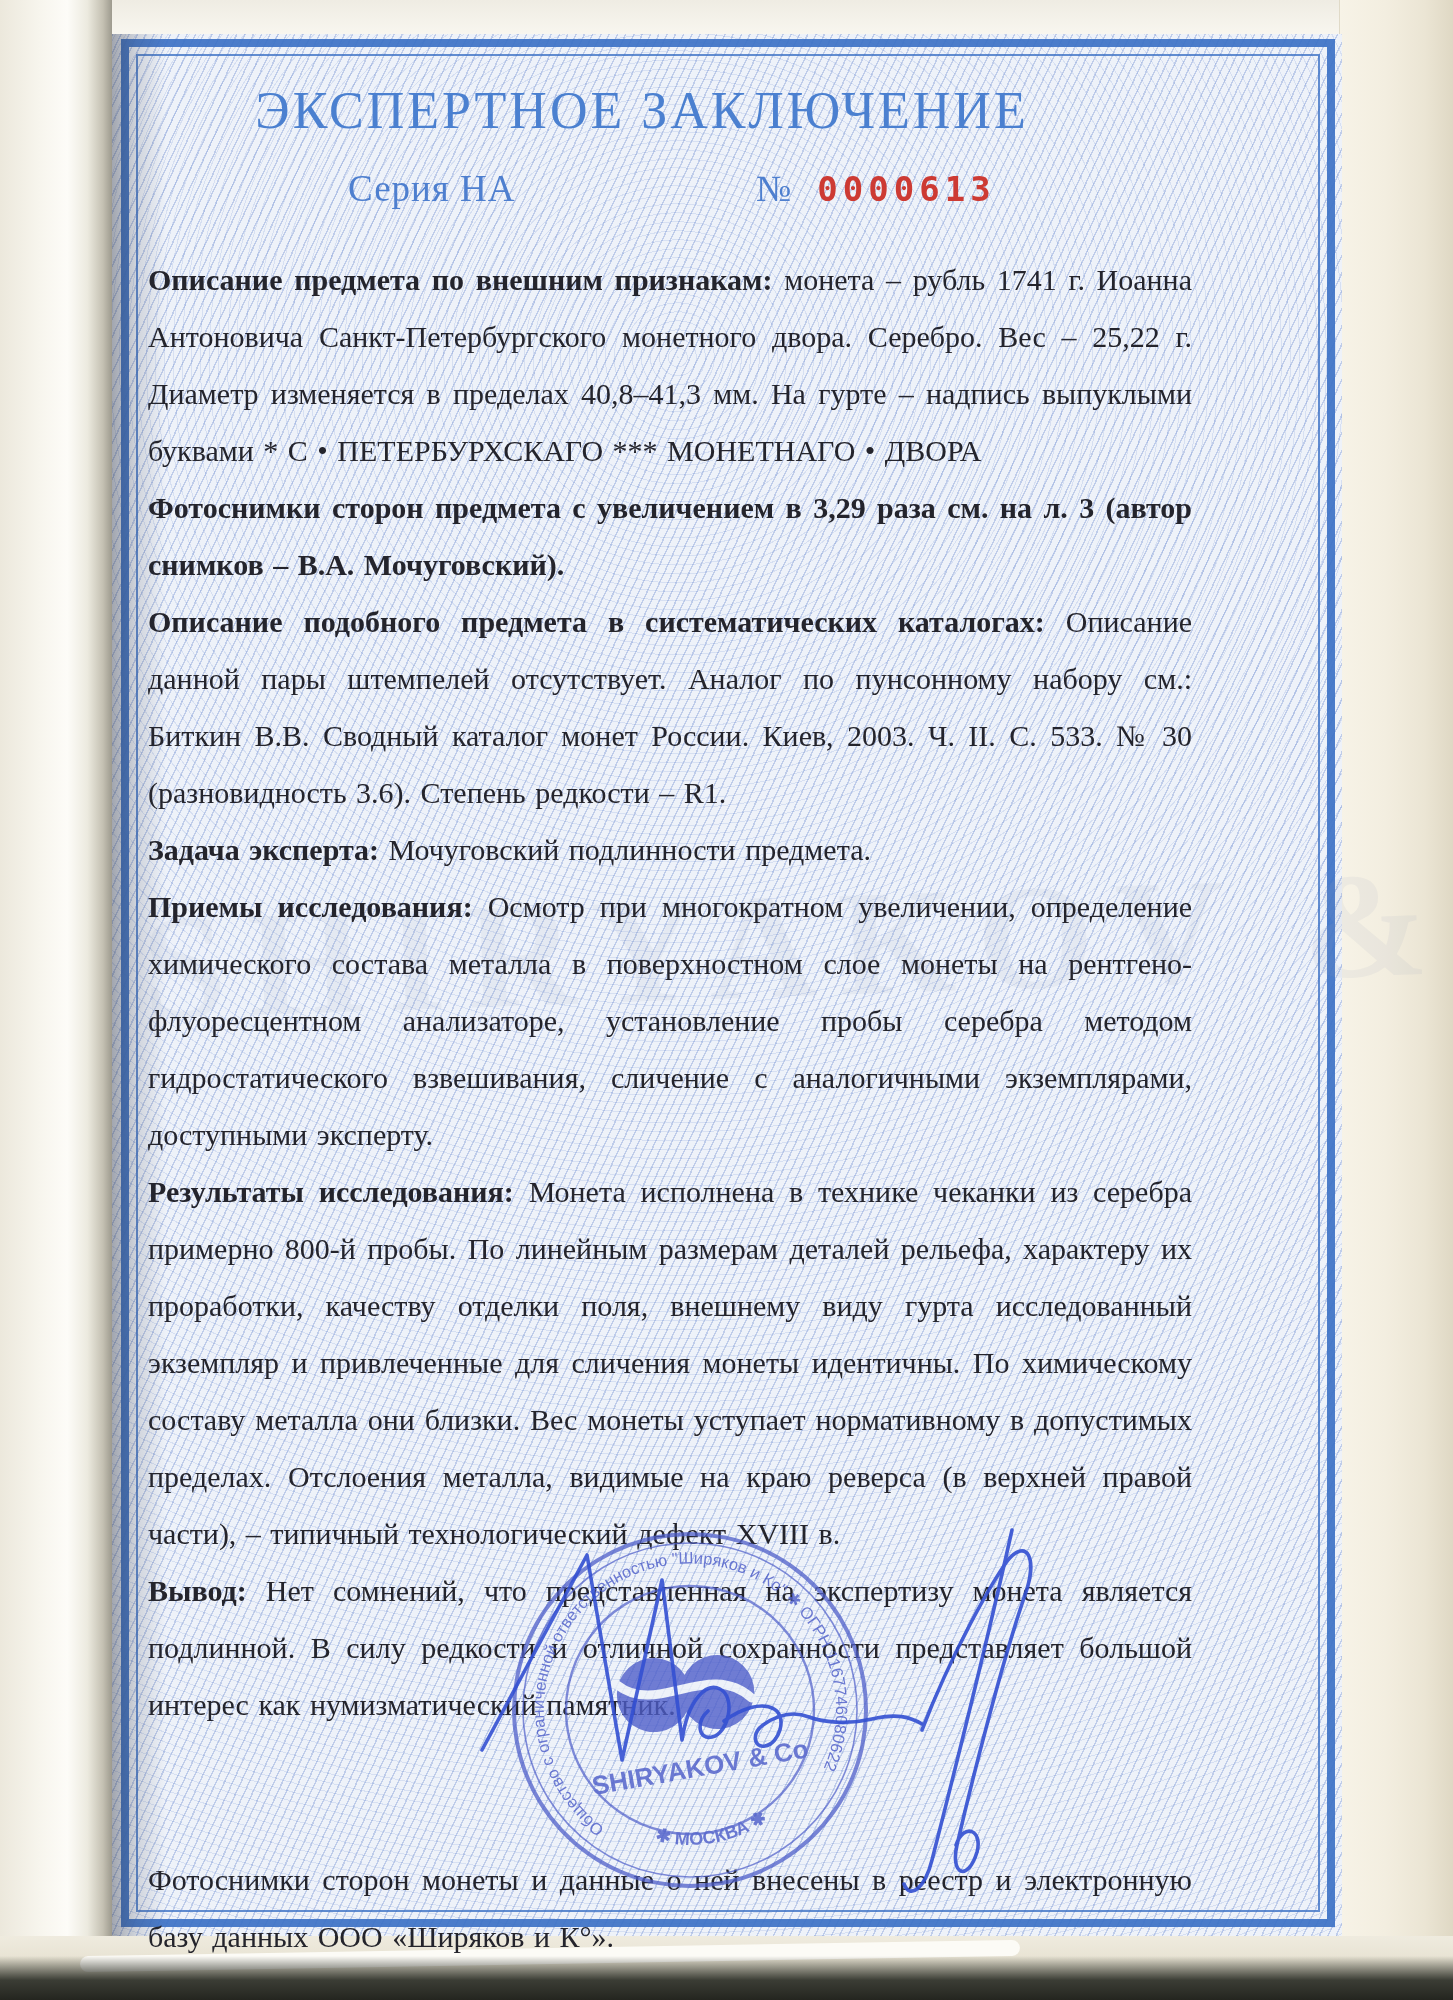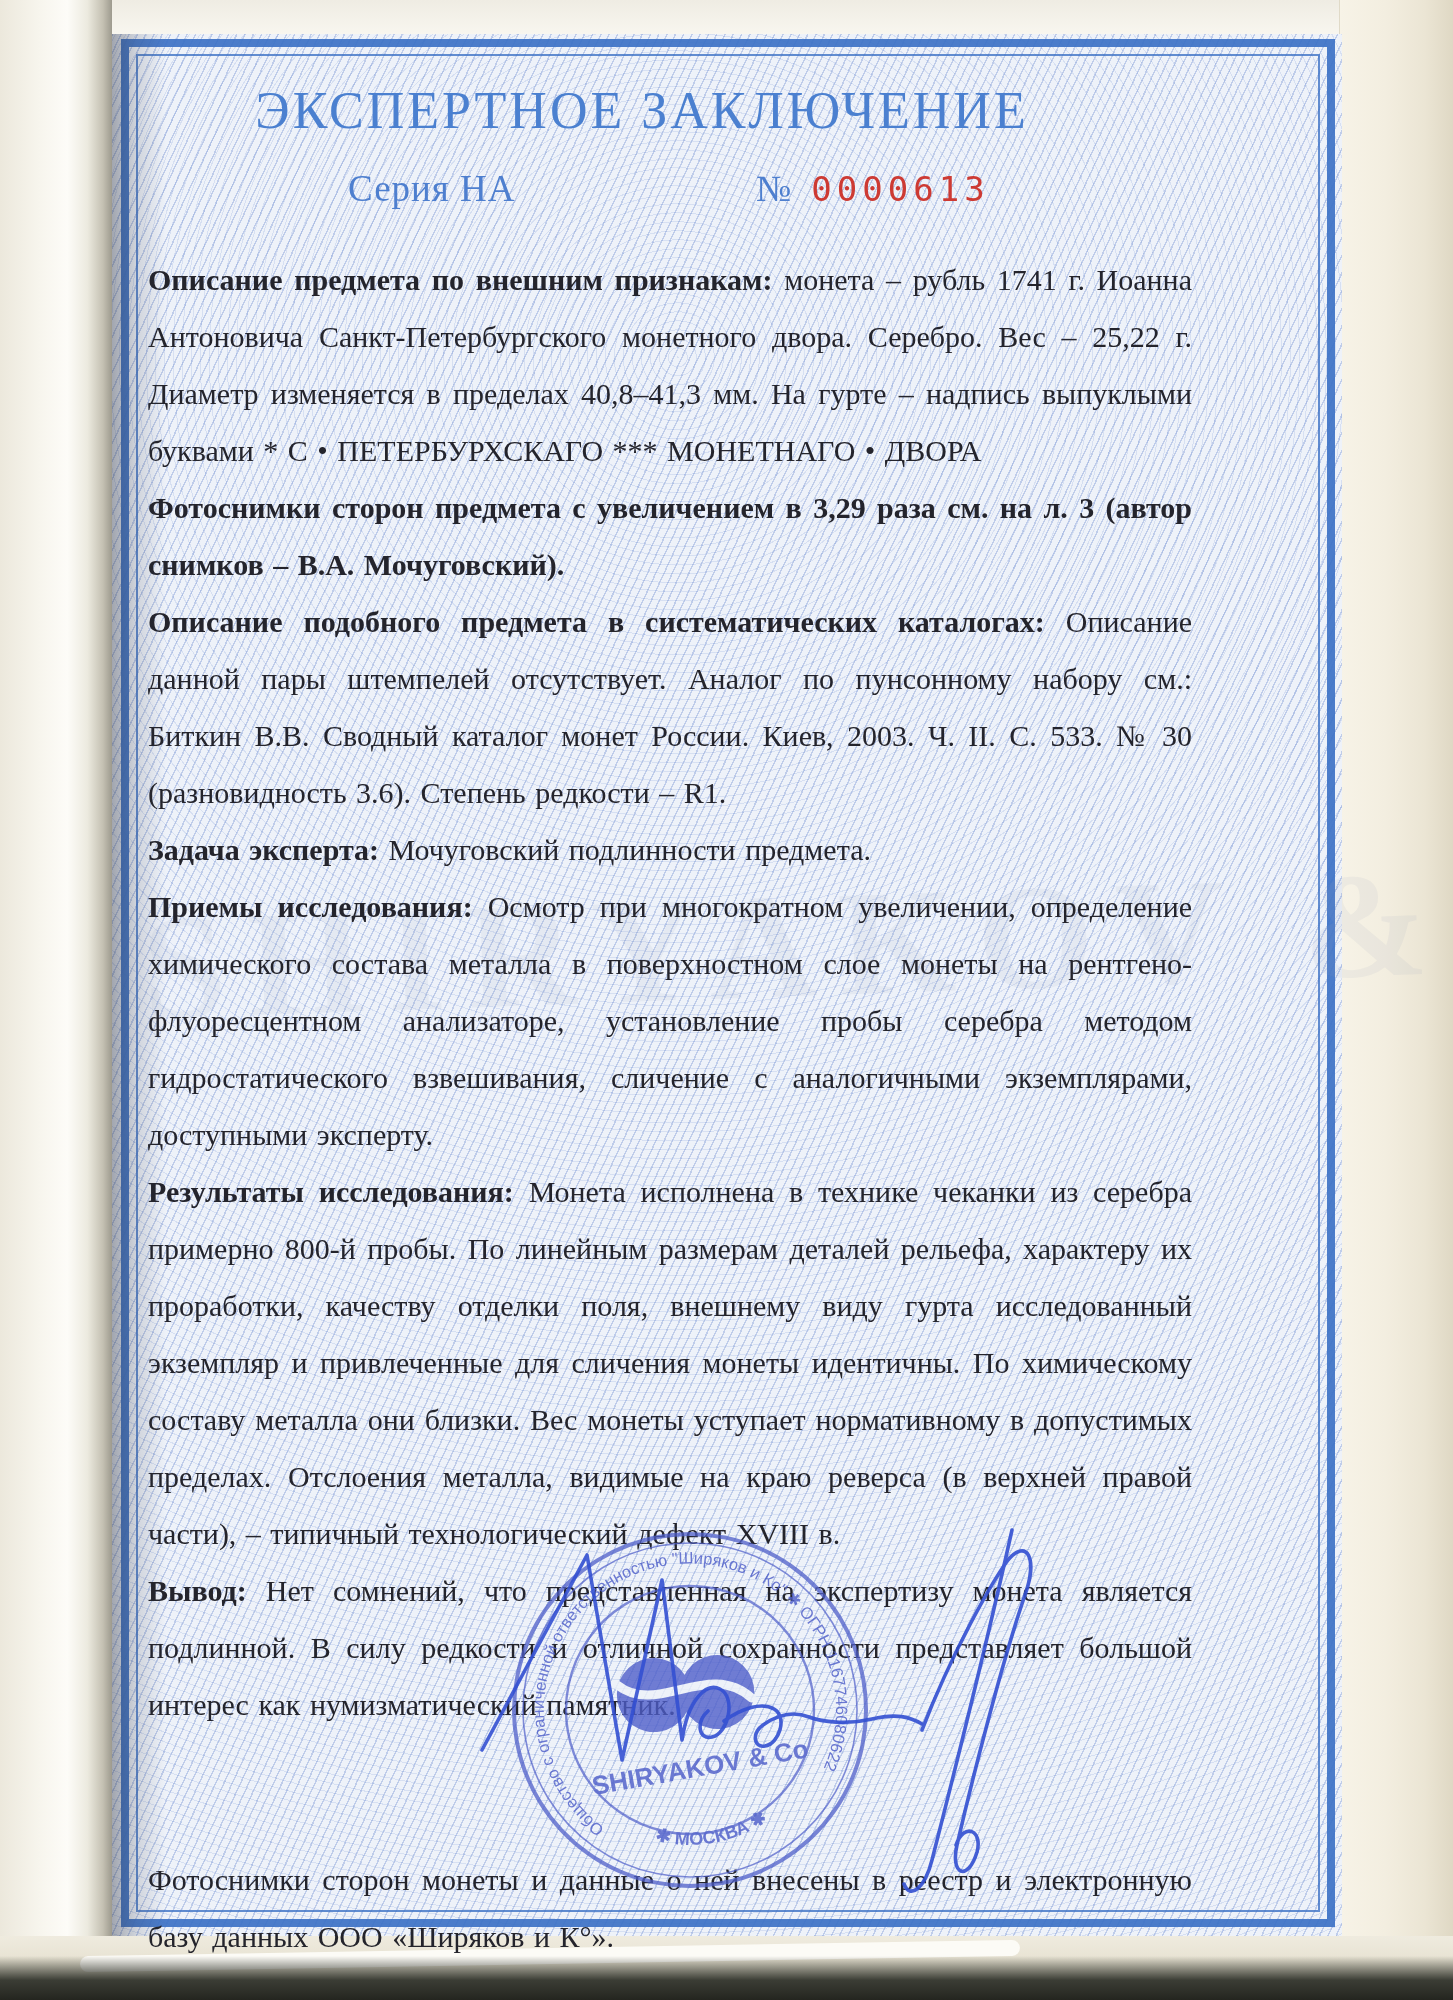--- a/index.html
+++ b/index.html
@@ -38,22 +38,22 @@
 
   .content{position:relative;z-index:5;padding:48px 150px 0 36px;}
 
   .title{margin:0;text-align:center;transform:translateX(-28px);
     font-family:"Liberation Serif",serif;font-weight:400;
     font-size:52px;line-height:1.1;letter-spacing:3px;color:#4b80d0;}
 
   .serial-row{position:relative;height:48px;margin-top:28px;}
   .series{position:absolute;left:200px;font-size:37px;color:#4e7fcf;letter-spacing:1px;}
   .number{position:absolute;left:608px;font-size:37px;color:#4e7fcf;}
-  .no-digits{font-family:"DejaVu Sans Mono",monospace;font-weight:400;font-size:34px;
-    color:#cd3a33;letter-spacing:5px;margin-left:20px;}
+  .no-digits{font-family:"DejaVu Sans Mono",monospace;font-weight:700;font-size:34px;
+    color:#cd3a33;letter-spacing:5px;margin-left:26px;}
 
   .body-text{margin-top:36px;font-size:30px;line-height:57px;color:#24242c;
     text-align:justify;word-spacing:2px;}
   .body-text p{margin:0;}
   .body-text strong{font-weight:700;}
   .closing{margin-top:118px !important;}
 
   .stamp{position:absolute;left:393px;top:1491px;width:370px;height:370px;z-index:8;opacity:.88;}
   .signature-svg{position:absolute;left:340px;top:1466px;width:600px;height:420px;z-index:9;}
 </style>

